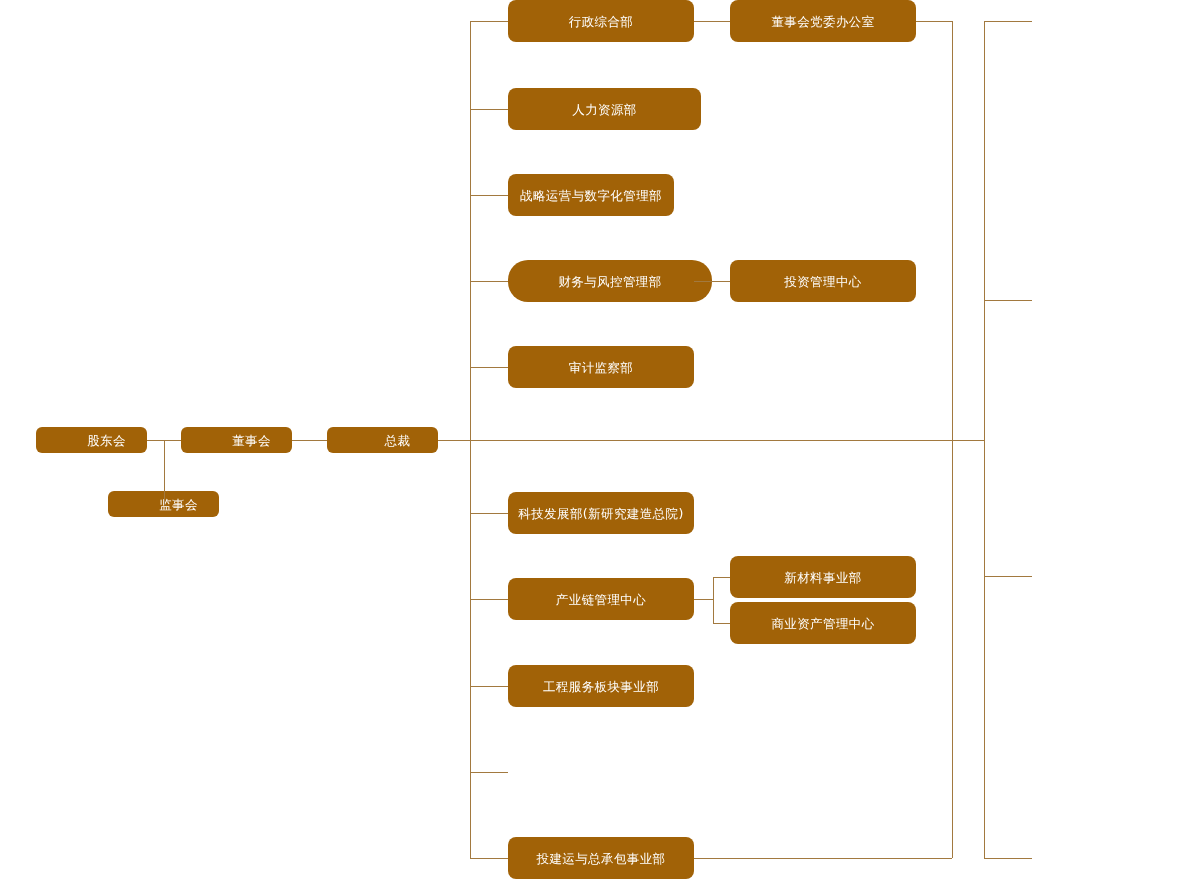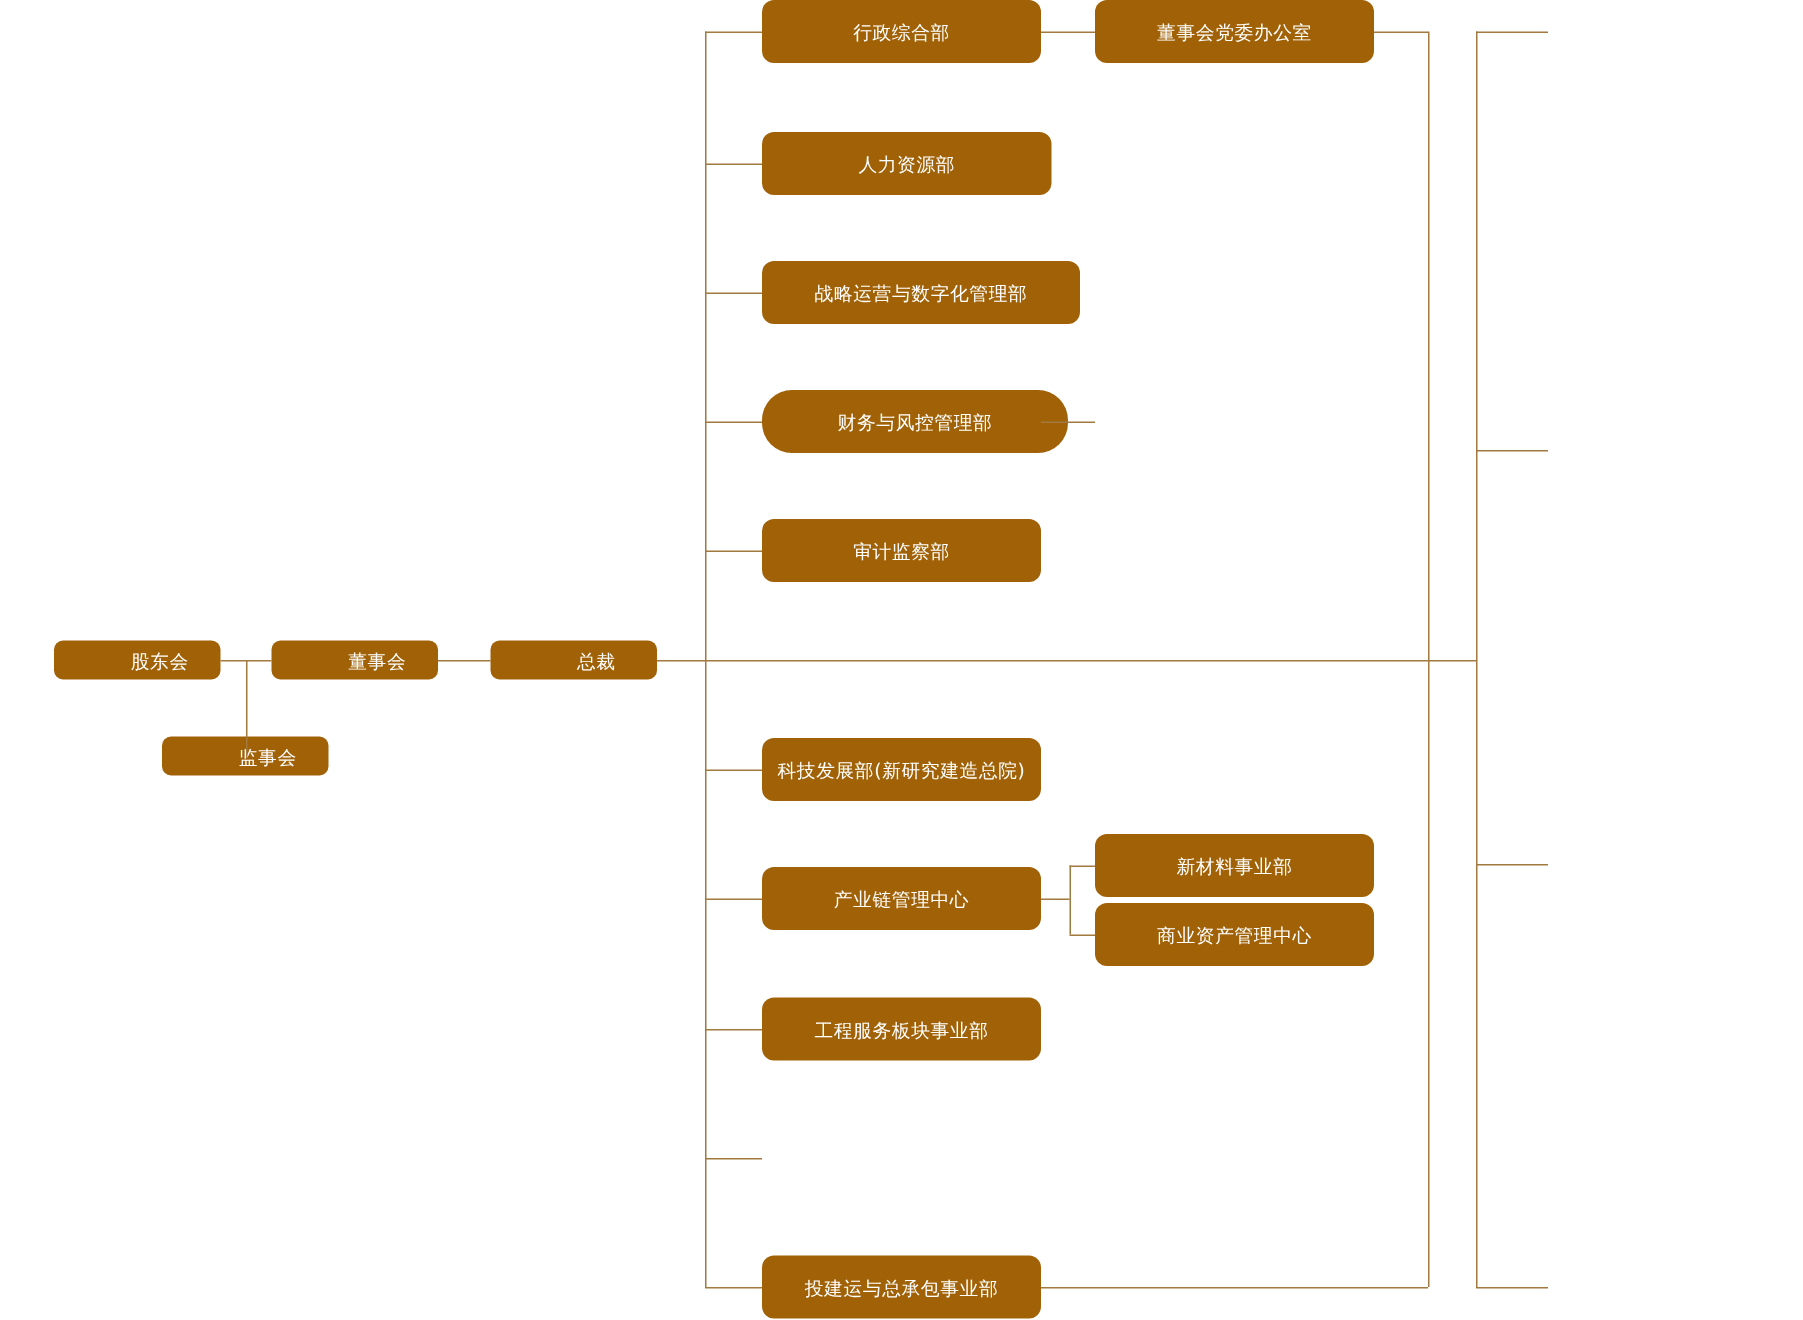--- a/index.html
+++ b/index.html
@@ -59,21 +59,21 @@
   <div class="ln h" style="left:438px;top:440px;width:546px;"></div>
 
   <div class="ln v" style="left:470px;top:21px;height:837px;"></div>
 
   <div class="node dept" style="left:508px;top:0px;width:186px;">行政综合部</div>
   <div class="ln h" style="left:470px;top:21px;width:38px;"></div>
 
   <div class="node dept" style="left:508px;top:88px;width:193px;">人力资源部</div>
   <div class="ln h" style="left:470px;top:109px;width:38px;"></div>
 
-  <div class="node dept" style="left:508px;top:174px;width:212px;">战略运营与数字化管理部</div>
+  <div class="node dept" style="left:508px;top:174px;width:166px;">战略运营与数字化管理部</div>
   <div class="ln h" style="left:470px;top:195px;width:38px;"></div>
 
   <div class="node dept" style="left:508px;top:260px;width:204px;border-radius:20px;">财务与风控管理部</div>
   <div class="ln h" style="left:470px;top:281px;width:38px;"></div>
 
   <div class="node dept" style="left:508px;top:346px;width:186px;">审计监察部</div>
   <div class="ln h" style="left:470px;top:367px;width:38px;"></div>
 
   <div class="node dept" style="left:508px;top:492px;width:186px;">科技发展部(新研究建造总院)</div>
   <div class="ln h" style="left:470px;top:513px;width:38px;"></div>
@@ -85,20 +85,21 @@
   <div class="ln h" style="left:470px;top:686px;width:38px;"></div>
 
   <div class="ln h" style="left:470px;top:772px;width:38px;"></div>
 
   <div class="node dept" style="left:508px;top:837px;width:186px;">投建运与总承包事业部</div>
   <div class="ln h" style="left:470px;top:858px;width:38px;"></div>
 
   <div class="node sub" style="left:730px;top:0px;width:186px;">董事会党委办公室</div>
   <div class="ln h" style="left:694px;top:21px;width:36px;"></div>
 
+  <div class="node sub" style="left:730px;top:260px;width:186px;">投资管理中心</div>
   <div class="ln h" style="left:694px;top:281px;width:36px;"></div>
 
   <div class="node sub" style="left:730px;top:556px;width:186px;">新材料事业部</div>
   <div class="node sub" style="left:730px;top:602px;width:186px;">商业资产管理中心</div>
 
   <div class="ln h" style="left:694px;top:599px;width:19px;"></div>
   <div class="ln v" style="left:713px;top:577px;height:46px;"></div>
   <div class="ln h" style="left:713px;top:577px;width:17px;"></div>
   <div class="ln h" style="left:713px;top:623px;width:17px;"></div>
 

